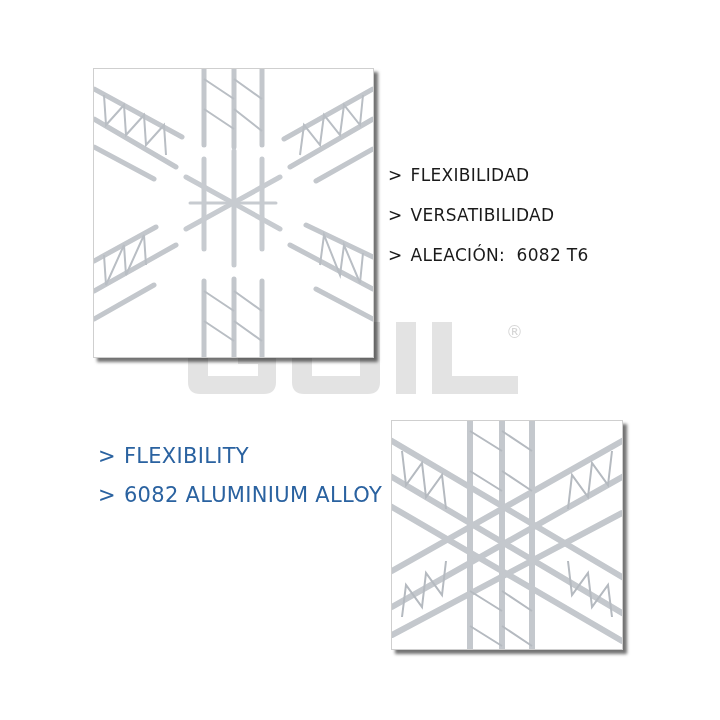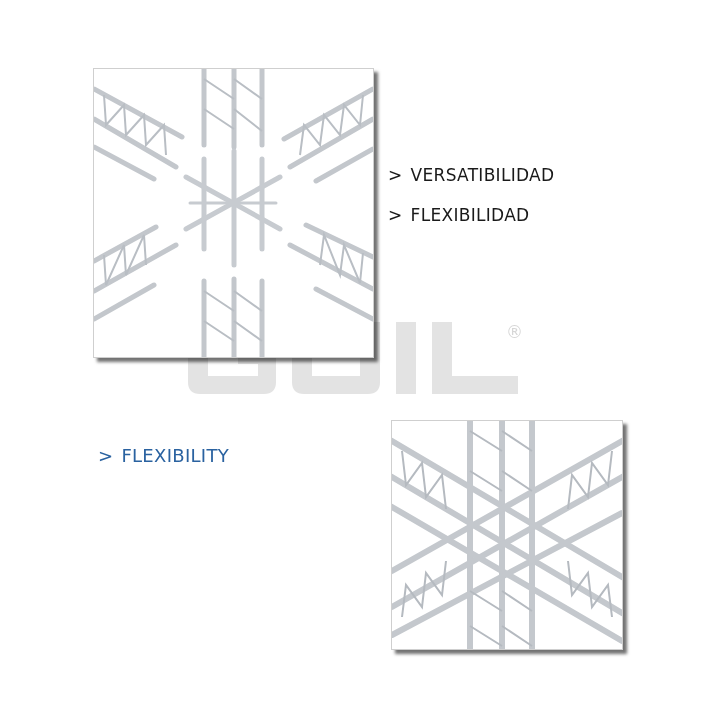--- a/index.html
+++ b/index.html
@@ -9,21 +9,21 @@
   .reg { position:absolute; left:506px; top:322px; font-size:17px; color:#d6d6d6; }
   .box { position:absolute; background:#fff; border:1px solid #cfcfcf;
          box-shadow: 4px 4px 3px rgba(0,0,0,0.55); overflow:hidden; }
   .box-top { left:93px; top:68px; width:279px; height:288px; }
   .box-bottom { left:391px; top:420px; width:230px; height:228px; }
   .box svg { position:absolute; left:0; top:0; width:100%; height:100%; }
   .list { position:absolute; margin:0; padding:0; list-style:none; }
   .list li { white-space:nowrap; letter-spacing:0.3px; }
   .list-es { left:388px; top:162px; color:#1a1a1a; font-size:17px; }
   .list-es li { height:40px; line-height:26px; }
-  .list-en { left:98px; top:443px; color:#2a62a0; font-size:18px; }
+  .list-en { left:98px; top:443px; color:#2a62a0; font-size:21px; }
   .list-en li { height:39px; line-height:26px; }
   .arrow { display:inline-block; margin-right:8px; font-weight:normal; }
 </style>
 </head>
 <body>
 
 <svg class="logo" viewBox="0 0 340 72">
   <g fill="#e3e3e3">
 
     <path d="M0 12 Q0 0 12 0 H88 V18 H20 V54 H70 V42 H50 V30 H88 V60 Q88 72 76 72 H12 Q0 72 0 60 Z"></path>
@@ -84,26 +84,28 @@
         <line x1="140" y1="82" x2="140" y2="196"></line>
         <line x1="168" y1="90" x2="168" y2="180"></line>
       <line x1="92" y1="108" x2="186" y2="160"></line>
         <line x1="92" y1="160" x2="186" y2="108"></line>
       <line x1="96" y1="134" x2="182" y2="134" stroke-width="3"></line>
     </g>
   </svg>
 </div>
 
 <ul class="list list-es">
+  <li><span class="arrow">&gt;</span><span>FLEXIBILIDAD</span></li>
   <li><span class="arrow">&gt;</span><span>VERSATIBILIDAD</span></li>
-  <li><span class="arrow">&gt;</span><span>FLEXIBILIDAD</span></li>
+  <li><span class="arrow">&gt;</span><span style="white-space:pre">ALEACIÓN:  6082 T6</span></li>
 </ul>
 
 <ul class="list list-en">
   <li><span class="arrow">&gt;</span><span>FLEXIBILITY</span></li>
+  <li><span class="arrow">&gt;</span><span>6082 ALUMINIUM ALLOY</span></li>
 </ul>
 
 <div class="box box-bottom">
   <svg viewBox="0 0 230 228">
     <g stroke="#c4c8cd" stroke-width="6" stroke-linecap="round" fill="none">
 
       <line x1="78" y1="0" x2="78" y2="228"></line>
         <line x1="110" y1="0" x2="110" y2="228"></line>
         <line x1="140" y1="0" x2="140" y2="228"></line>
 

